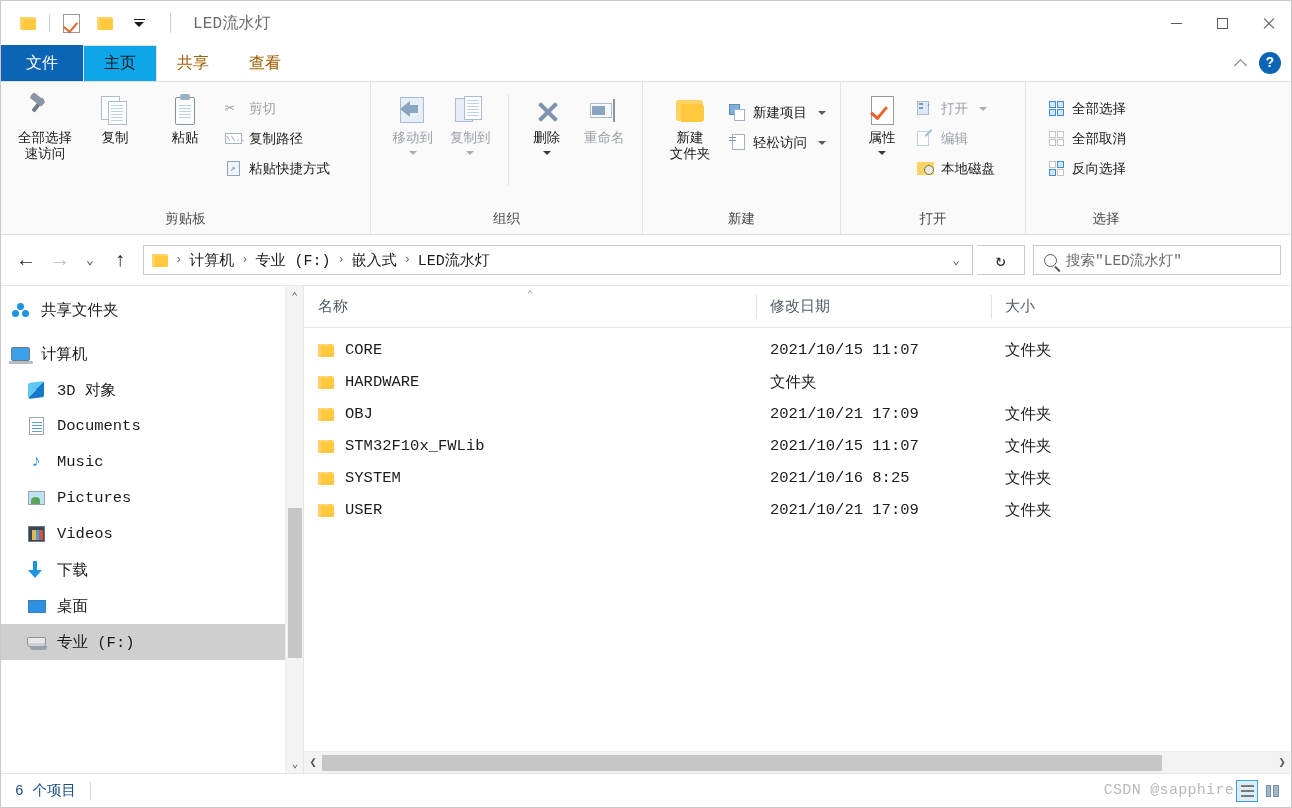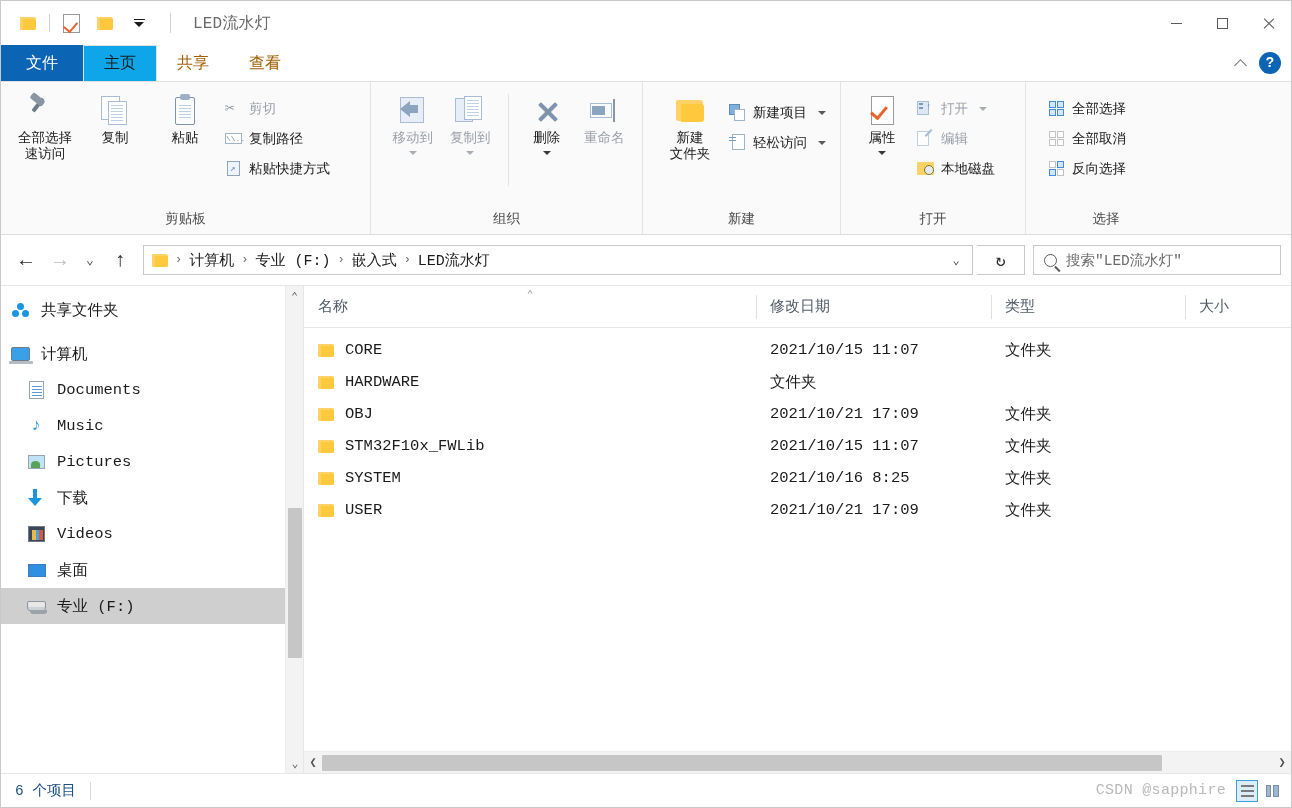--- a/index.html
+++ b/index.html
@@ -220,21 +220,21 @@
   .hs-arrow { width:18px; height:22px; display:flex; align-items:center; justify-content:center;
               font-size:12px; color:#505050;}
   .hs-track { flex:1; height:22px; position:relative; }
   .hs-thumb { position:absolute; left:0; top:3px; height:16px; background:#c6c6c6; border-radius:1px;}
 
   
   .statusbar { flex:0 0 34px; display:flex; align-items:center; border-top:1px solid #e6e6e6;
                background:#fff; position:relative;}
   .status-text { font-size:14.5px; color:#1b4e86; padding-left:14px; }
   .status-sep { width:1px; height:18px; background:#d7d7d7; margin-left:14px;}
-  .watermark { margin-left:auto; font-size:15px; color:#b9b9b9; padding-right:10px; letter-spacing:.3px;}
+  .watermark { margin-left:auto; font-size:15px; color:#b9b9b9; padding-right:2px; letter-spacing:.3px;}
   .view-btns { display:flex; gap:3px; padding-right:8px; align-items:center;}
   .vb { width:22px; height:22px; display:flex; align-items:center; justify-content:center;
         border:1px solid transparent;}
   .vb.active { border-color:#3f9ee0; background:#dcedfa;}
   .vb-detail{width:13px;height:12px;display:flex;flex-direction:column;justify-content:space-between;}
   .vb-detail i{display:block;height:2px;background:#7a7a7a;}
   .vb-tile{width:13px;height:12px;display:grid;grid-template-columns:5px 6px;gap:2px;}
   .vb-tile i{background:#9fb8cf;border:1px solid #7a8fa3;}
 </style>
 </head>
@@ -569,20 +569,26 @@
         </div>
         <div style="height:8px"></div>
         <div class="nav-item root">
           <span class="nico">
               <span class="ic-pc"></span>
             </span>
           <span>计算机</span>
         </div>
         <div class="nav-item">
           <span class="nico">
+              <span class="ic-3d"></span>
+            </span>
+          <span>3D 对象</span>
+        </div>
+        <div class="nav-item">
+          <span class="nico">
             <span class="ic-doc">
                 <i style="top:4px"></i>
                 <i style="top:7px"></i>
                 <i style="top:10px"></i>
                 <i style="top:13px"></i>
               </span>
           </span>
           <span>Documents</span>
         </div>
         <div class="nav-item">
@@ -592,31 +598,31 @@
           <span>Music</span>
         </div>
         <div class="nav-item">
           <span class="nico">
               <span class="ic-pic"></span>
             </span>
           <span>Pictures</span>
         </div>
         <div class="nav-item">
           <span class="nico">
-              <span class="ic-dl">
-                <i></i>
-              </span>
-            </span>
-          <span>下载</span>
-        </div>
-        <div class="nav-item">
-          <span class="nico">
               <span class="ic-vid"></span>
             </span>
           <span>Videos</span>
+        </div>
+        <div class="nav-item">
+          <span class="nico">
+              <span class="ic-dl">
+                <i></i>
+              </span>
+            </span>
+          <span>下载</span>
         </div>
         <div class="nav-item">
           <span class="nico">
               <span class="ic-desk"></span>
             </span>
           <span>桌面</span>
         </div>
         <div class="nav-item selected">
           <span class="nico">
               <span class="ic-drive"></span>
@@ -632,23 +638,20 @@
     </div>
 
     <div class="filepane">
       <div class="col-head">
         <div class="col col-name">
           <span class="sort-ind">⌃</span>
           <span>名称</span>
         </div>
         <div class="col col-date">
           <span>修改日期</span>
-        </div>
-        <div class="col col-type">
-          <span>类型</span>
         </div>
         <div class="col col-size">
           <span>大小</span>
         </div>
       </div>
 
       <div class="rows">
         <div class="frow">
           <div class="c-name">
             <span class="f-ico">

